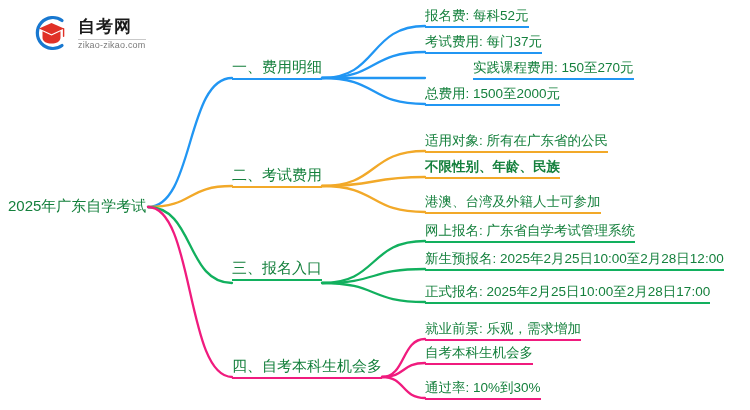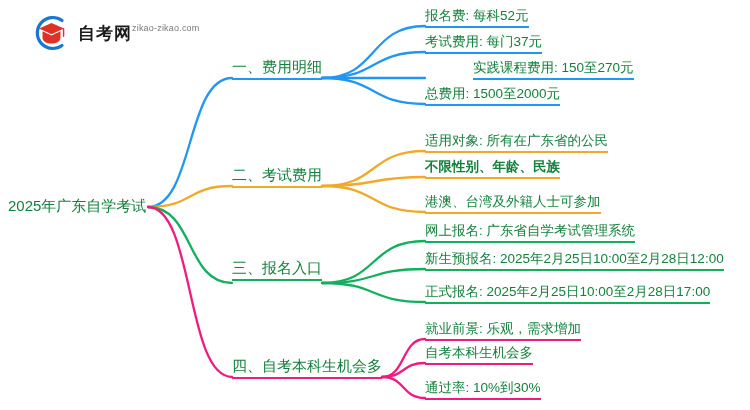--- a/index.html
+++ b/index.html
@@ -38,21 +38,21 @@
     gap: 6px;
   }
   .logo-mark {
     width: 42px;
     height: 42px;
     position: relative;
     flex: 0 0 auto;
   }
   .logo-text {
     display: flex;
-    flex-direction: row;
+    flex-direction: column;
     justify-content: center;
     padding-top: 2px;
   }
   .logo-title {
     font-size: 17px;
     font-weight: bold;
     color: #1a1a1a;
     letter-spacing: 1px;
     line-height: 1.15;
   }

